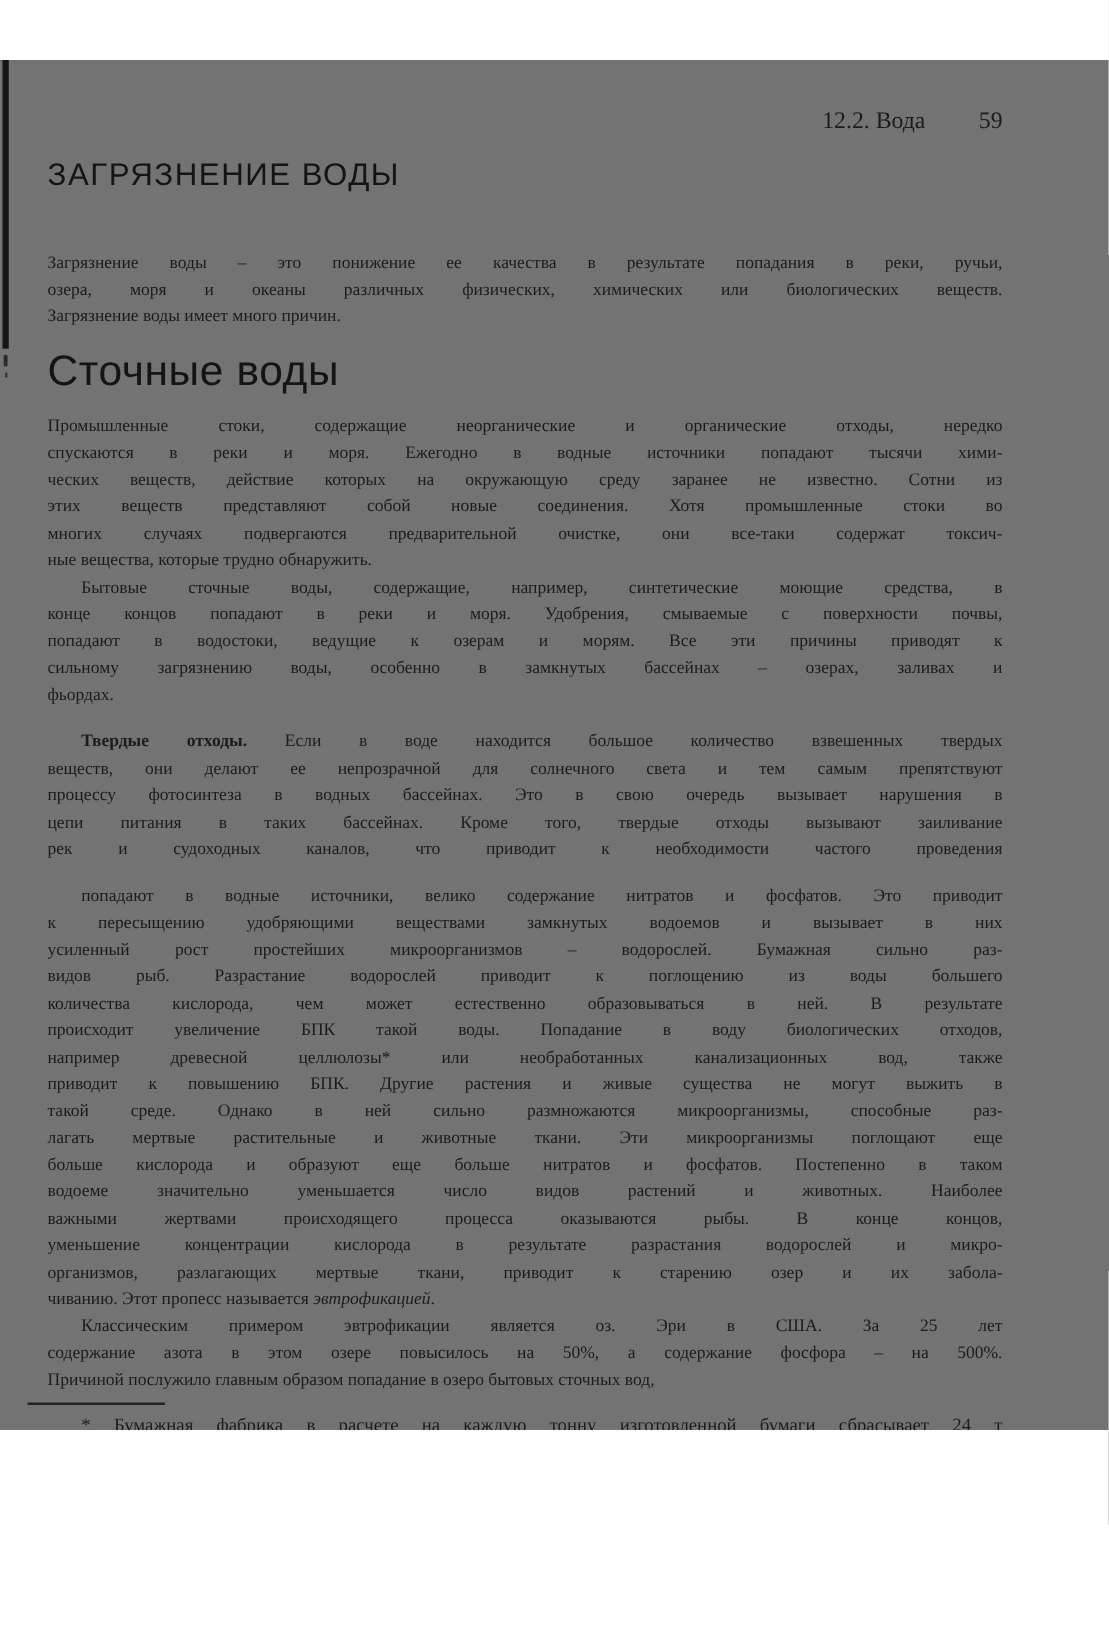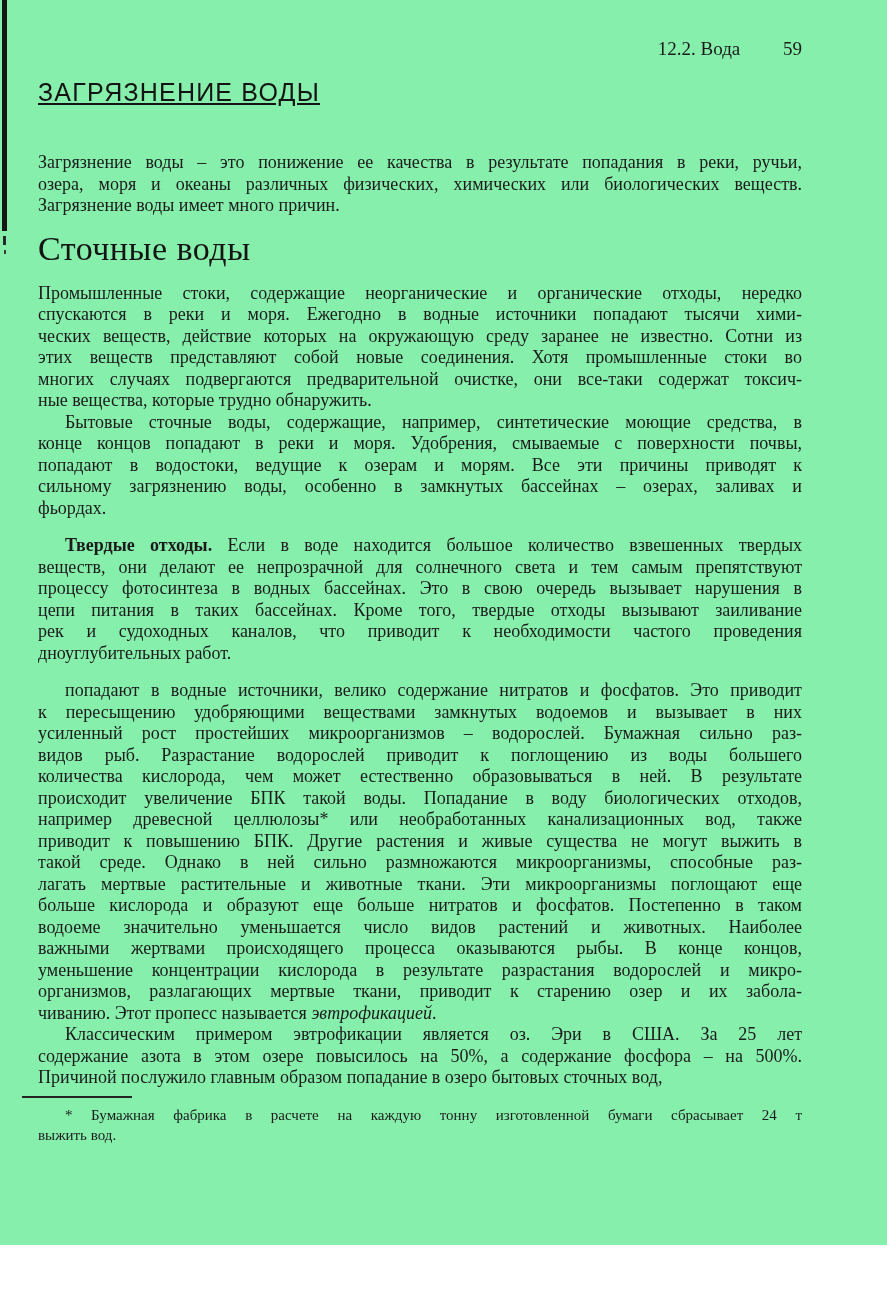--- a/index.html
+++ b/index.html
@@ -3,25 +3,26 @@
 <meta charset="utf-8">
 <style>
   html, body {
     margin: 0;
     padding: 0;
     background: #ffffff;
   }
   .page {
     position: relative;
     width: 887px;
-    height: 1245px;
-    background: #86efac;
+    height: 1096px;
+    background: #737373;
     color: #1b1b1b;
     font-family: "Liberation Serif", serif;
     overflow: hidden;
+    margin-top: 48px;
   }
   
   .binding-line {
     position: absolute;
     left: 2px;
     top: 0;
     width: 5px;
     height: 231px;
     background: #161616;
   }
@@ -55,45 +56,44 @@
     margin-left: 38px;
   }
   h1.chapter {
     margin: 18px 0 0 0;
     font-family: "Liberation Sans", sans-serif;
     font-weight: 400;
     font-size: 25px;
     line-height: 28px;
     letter-spacing: 1.2px;
     color: #141414;
-    text-decoration: underline;
   }
   h2.section {
     margin: 12px 0 0 0;
-    font-family: Liberation Serif, serif;
+    font-family: Liberation Sans, sans-serif;
     font-weight: 400;
     font-size: 34px;
     line-height: 40px;
     letter-spacing: 0.5px;
     color: #141414;
   }
   .para {
     margin: 0;
   }
   .para.intro {
     margin-top: 46px;
   }
   .para.after-heading {
     margin-top: 14px;
   }
   .para.gap {
     margin-top: 16px;
   }
   .line {
-    font-size: 18px;
+    font-size: 14px;
     line-height: 21.5px;
     height: 21.5px;
     text-align: justify;
     text-align-last: justify;
     white-space: nowrap;
   }
   .line.last {
     text-align-last: left;
   }
   .para.indent .line:first-child,
@@ -156,21 +156,20 @@
         <div class="line"><span>попадают в водостоки, ведущие к озерам и морям. Все эти причины приводят к</span></div>
         <div class="line"><span>сильному загрязнению воды, особенно в замкнутых бассейнах – озерах, заливах и</span></div>
         <div class="line last"><span>фьордах.</span></div>
       </div>
     <div class="para gap indent">
         <div class="line"><span class="b">Твердые отходы.</span><span> Если в воде находится большое количество взвешенных твердых</span></div>
         <div class="line"><span>веществ, они делают ее непрозрачной для солнечного света и тем самым препятствуют</span></div>
         <div class="line"><span>процессу фотосинтеза в водных бассейнах. Это в свою очередь вызывает нарушения в</span></div>
         <div class="line"><span>цепи питания в таких бассейнах. Кроме того, твердые отходы вызывают заиливание</span></div>
         <div class="line"><span>рек и судоходных каналов, что приводит к необходимости частого проведения</span></div>
-        <div class="line last"><span>дноуглубительных работ.</span></div>
       </div>
     <div class="para gap indent">
         <div class="line"><span>попадают в водные источники, велико содержание нитратов и фосфатов. Это приводит</span></div>
         <div class="line"><span>к пересыщению удобряющими веществами замкнутых водоемов и вызывает в них</span></div>
         <div class="line"><span>усиленный рост простейших микроорганизмов – водорослей. Бумажная сильно раз-</span></div>
         <div class="line"><span>видов рыб. Разрастание водорослей приводит к поглощению из воды большего</span></div>
         <div class="line"><span>количества кислорода, чем может естественно образовываться в ней. В результате</span></div>
         <div class="line"><span>происходит увеличение БПК такой воды. Попадание в воду биологических отходов,</span></div>
         <div class="line"><span>например древесной целлюлозы* или необработанных канализационных вод, также</span></div>
         <div class="line"><span>приводит к повышению БПК. Другие растения и живые существа не могут выжить в</span></div>

